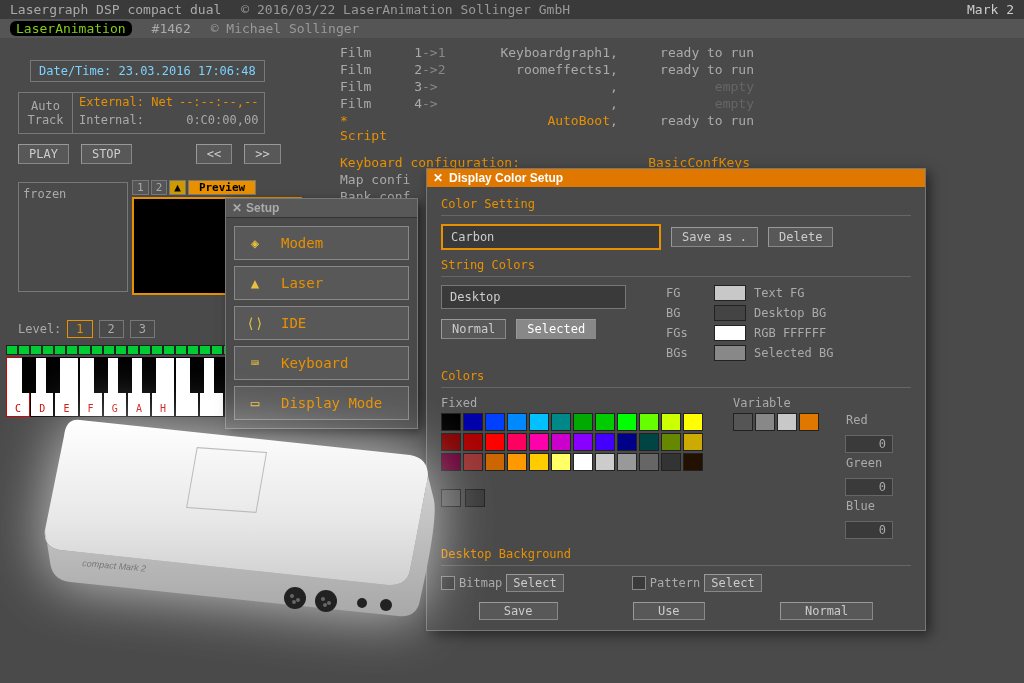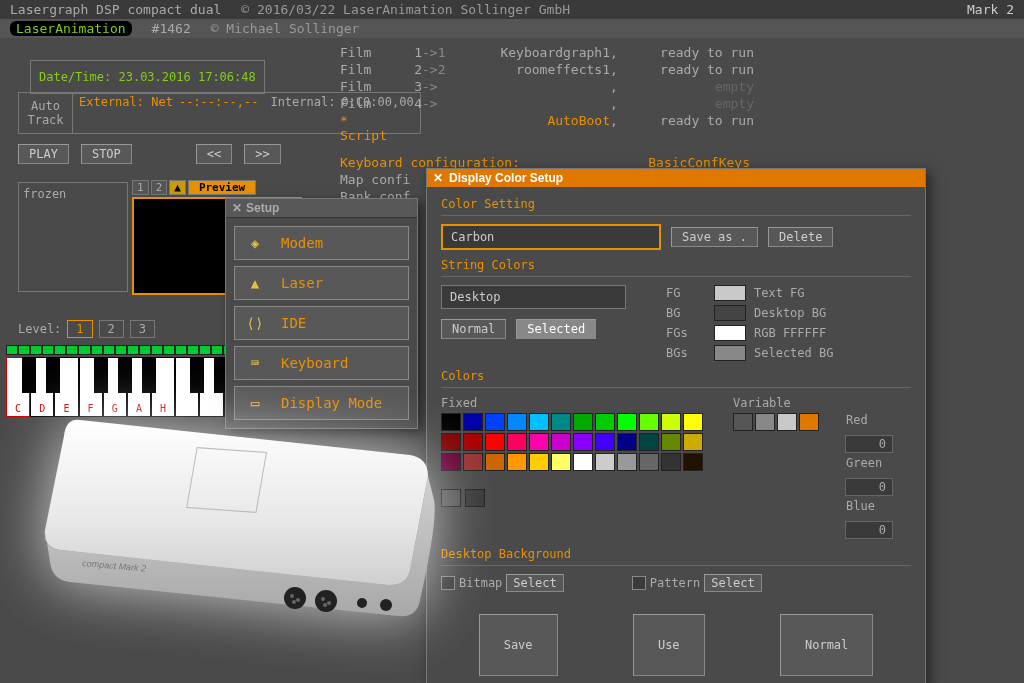--- a/index.html
+++ b/index.html
@@ -14,29 +14,29 @@
   }
   .header1, .header2 { padding: 2px 10px; display: flex; gap: 20px; font-family: monospace; font-size: 13px; }
   .header1 { background: #3a3a3a; }
   .header2 { background: #555; }
   .ownername { background: #000; color: #84cc16; padding: 0 6px; border-radius: 6px; }
   .mark2 { margin-left: auto; color: #ccc; }
   .copyright { color: #999; }
 
   .datetime-box {
     position: absolute; top: 60px; left: 30px;
-    border: 1px solid #777; padding: 9px 8px;
-    font-family: monospace; color: #84cc16;
+    border: 1px solid #777; padding: 3px 8px;
+    font-family: monospace; color: #7dd3fc;
   }
   .auto-track {
     position: absolute; top: 92px; left: 18px;
     display: flex; border: 1px solid #777;
   }
   .auto-track-label { width: 54px; padding: 6px 4px; text-align: center; border-right: 1px solid #777; font-family: monospace; }
-  .auto-track-rows { display: flex; }
+  .auto-track-rows { display: flex; flex-direction: column; }
   .at-row { padding: 2px 6px; font-family: monospace; display: flex; gap: 6px; }
   .at-ext { color: #e89000; }
 
   .control-row {
     position: absolute; top: 144px; left: 18px;
     display: flex; gap: 12px;
   }
   .btn {
     background: #585858; border: 1px solid #888; border-top-color: #999; border-left-color: #999;
     color: #ccc; padding: 2px 10px; cursor: pointer; font-family: monospace; font-size: 12px;
@@ -136,21 +136,21 @@
   .color-columns { display: flex; gap: 30px; }
   .palette { display: grid; grid-template-columns: repeat(12, 20px); grid-template-rows: repeat(3, 18px); gap: 2px; }
   .palette-var { display: grid; grid-template-columns: repeat(4, 20px); grid-template-rows: 18px; gap: 2px; }
   .pcell { width: 20px; height: 18px; border: 1px solid #222; cursor: pointer; }
   .rgb-inputs { display: flex; flex-direction: column; gap: 3px; font-family: monospace; }
   .rgb-row { display: flex; gap: 8px; align-items: center; flex-direction: column; }
   .rgb-val { background: #3a3a3a; border: 1px solid #666; width: 48px; text-align: right; padding: 1px 6px; }
   .iso-swatches { display: flex; gap: 4px; margin-top: 18px; }
   .checkbox-box { width: 14px; height: 14px; border: 1px solid #888; background: #3a3a3a; display: inline-block; }
   .bottom-btns { display: flex; justify-content: space-around; margin-top: 10px; }
-  .bottom-btns .btn { padding: 23px 24px; margin-top: 12px; }
+  .bottom-btns .btn { padding: 1px 24px; }
   .underline-first::first-letter { text-decoration: underline; }
 
   .device-photo {
     position: absolute; top: 400px; left: 30px;
     width: 460px; height: 260px;
     filter: drop-shadow(0 0 30px rgba(255,255,255,0.7));
   }
   .device-body { width: 100%; height: 100%; }
 </style>
 </head>

